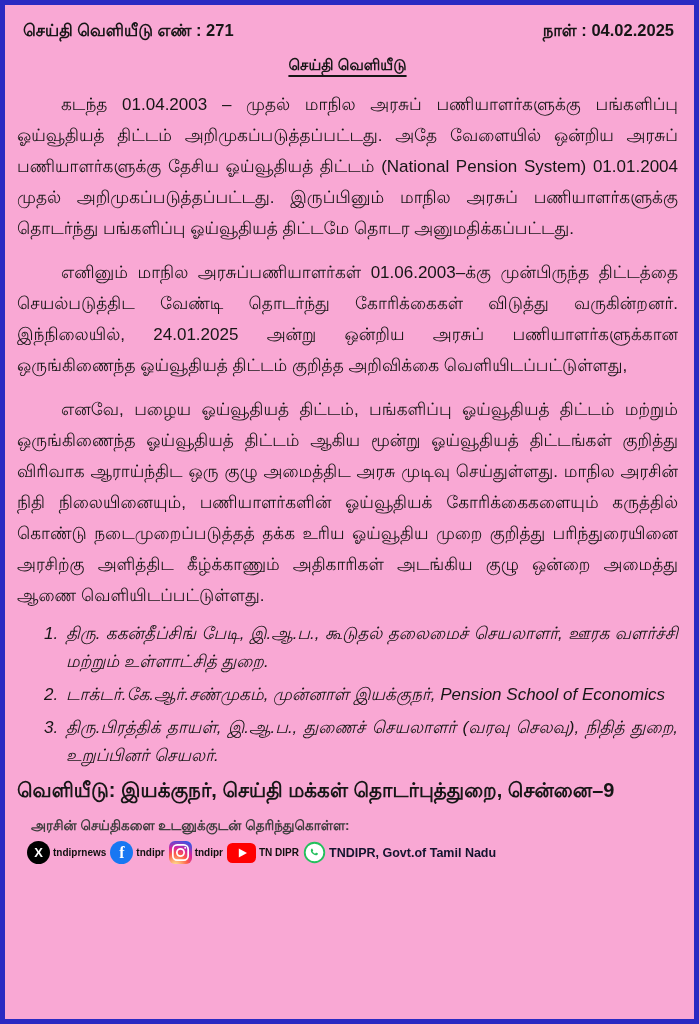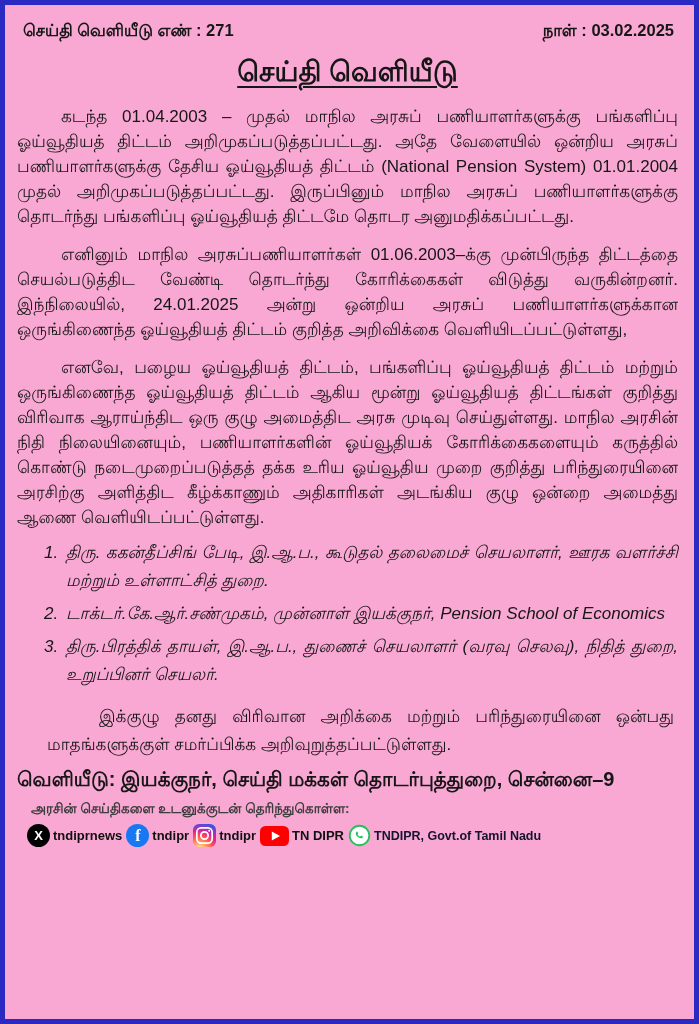--- a/index.html
+++ b/index.html
@@ -3,70 +3,69 @@
 <meta charset="utf-8">
 <style>
   html,body{margin:0;padding:0;background:#ffffff;}
   .page{
     width:699px;height:1024px;box-sizing:border-box;
     border:5px solid #2a2ac2;background:#f9a8d4;overflow:hidden;
     padding:14px 16px 6px 12px;
     font-family:"Liberation Sans", sans-serif;color:#161616;
   }
   .header-row{display:flex;justify-content:space-between;font-size:16.5px;font-weight:700;padding:2px 4px 0 6px;}
-  .title{font-size:28px;font-weight:700;text-align:center;margin:14px 0 0;
+  .title{font-size:15px;font-weight:700;text-align:center;margin:14px 0 0;
          text-decoration:underline;text-underline-offset:5px;text-decoration-thickness:2px;}
-  .para{font-size:17px;line-height:25px;text-align:justify;text-indent:44px;margin:13px 0 0;}
+  .para{font-size:17px;line-height:31px;text-align:justify;text-indent:44px;margin:13px 0 0;}
   .members{margin:9px 0 0;padding-left:46px;font-size:17px;line-height:28px;font-style:italic;}
   .members li{padding-left:3px;margin-top:5px;text-align:justify;}
   .closing{font-size:17px;line-height:28px;text-align:justify;margin:14px 4px 0 30px;text-indent:52px;}
   .issuer{font-size:20px;font-weight:700;margin:9px 0 0;}
-  .footer{margin-top:8px;}
+  .footer{margin-top:14px;}
   .tagline{font-size:13.5px;font-weight:600;color:#3d3d3d;margin:0 0 0 14px;}
   .social-row{display:flex;align-items:center;margin:6px 0 0 10px;}
   .chip{display:inline-flex;align-items:center;gap:3px;margin-right:4px;cursor:pointer;}
-  .chip-label{font-weight:700;font-size:13px;color:#101010;white-space:nowrap;}
+  .chip-label{font-weight:700;font-size:10px;color:#101010;white-space:nowrap;}
   .chip-label.small{font-size:12.5px;color:#13142e;}
   .icon{width:23px;height:23px;display:inline-flex;align-items:center;justify-content:center;flex:0 0 auto;}
   .icon.circle{border-radius:50%;color:#fff;font-weight:800;}
   .icon.x-bg{background:#000;font-size:13px;}
   .icon.fb-bg{background:#1877f2;font-size:16px;font-family:"Liberation Serif",serif;}
   .icon.ig-bg{border-radius:6px;background:radial-gradient(circle at 28% 110%, #fdf497 0%, #fd5949 42%, #d6249f 62%, #285aeb 92%);}
   .icon.yt-shape{width:29px;height:20px;}
   .icon svg{width:100%;height:100%;display:block;}
 </style>
 </head>
 <body>
 
 <div class="page">
 
   <div class="header-row">
     <span>செய்தி வெளியீடு எண் : 271</span>
-    <span>நாள் : 03.02.2025</span>
+    <span>நாள் : 04.02.2025</span>
   </div>
 
   <div class="title">செய்தி வெளியீடு</div>
 
   <p class="para">கடந்த 01.04.2003 – முதல் மாநில அரசுப் பணியாளர்களுக்கு பங்களிப்பு ஓய்வூதியத் திட்டம் அறிமுகப்படுத்தப்பட்டது. அதே வேளையில் ஒன்றிய அரசுப் பணியாளர்களுக்கு தேசிய ஓய்வூதியத் திட்டம் (National Pension System) 01.01.2004 முதல் அறிமுகப்படுத்தப்பட்டது. இருப்பினும் மாநில அரசுப் பணியாளர்களுக்கு தொடர்ந்து பங்களிப்பு ஓய்வூதியத் திட்டமே தொடர அனுமதிக்கப்பட்டது.</p>
   <p class="para">எனினும் மாநில அரசுப்பணியாளர்கள் 01.06.2003–க்கு முன்பிருந்த திட்டத்தை செயல்படுத்திட வேண்டி தொடர்ந்து கோரிக்கைகள் விடுத்து வருகின்றனர். இந்நிலையில், 24.01.2025 அன்று ஒன்றிய அரசுப் பணியாளர்களுக்கான ஒருங்கிணைந்த ஓய்வூதியத் திட்டம் குறித்த அறிவிக்கை வெளியிடப்பட்டுள்ளது,</p>
   <p class="para">எனவே, பழைய ஓய்வூதியத் திட்டம், பங்களிப்பு ஓய்வூதியத் திட்டம் மற்றும் ஒருங்கிணைந்த ஓய்வூதியத் திட்டம் ஆகிய மூன்று ஓய்வூதியத் திட்டங்கள் குறித்து விரிவாக ஆராய்ந்திட ஒரு குழு அமைத்திட அரசு முடிவு செய்துள்ளது. மாநில அரசின் நிதி நிலையினையும், பணியாளர்களின் ஓய்வூதியக் கோரிக்கைகளையும் கருத்தில் கொண்டு நடைமுறைப்படுத்தத் தக்க உரிய ஓய்வூதிய முறை குறித்து பரிந்துரையினை அரசிற்கு அளித்திட கீழ்க்காணும் அதிகாரிகள் அடங்கிய குழு ஒன்றை அமைத்து ஆணை வெளியிடப்பட்டுள்ளது.</p>
 
   <ol class="members">
     <li>
       <span>திரு. ககன்தீப்சிங் பேடி, இ.ஆ.ப., கூடுதல் தலைமைச் செயலாளர், ஊரக வளர்ச்சி மற்றும் உள்ளாட்சித் துறை.</span>
     </li>
     <li>
       <span>டாக்டர்.கே.ஆர்.சண்முகம், முன்னாள் இயக்குநர், Pension School of Economics</span>
     </li>
     <li>
       <span>திரு.பிரத்திக் தாயள், இ.ஆ.ப., துணைச் செயலாளர் (வரவு செலவு), நிதித் துறை, உறுப்பினர் செயலர்.</span>
     </li>
   </ol>
 
-  <p class="closing">இக்குழு தனது விரிவான அறிக்கை மற்றும் பரிந்துரையினை ஒன்பது மாதங்களுக்குள் சமர்ப்பிக்க அறிவுறுத்தப்பட்டுள்ளது.</p>
 
   <p class="issuer">வெளியீடு: இயக்குநர், செய்தி மக்கள் தொடர்புத்துறை, சென்னை–9</p>
 
   <div class="footer">
     <div class="tagline">அரசின் செய்திகளை உடனுக்குடன் தெரிந்துகொள்ள:</div>
 
     <div class="social-row">
 
       <span class="chip">
         <span class="icon circle x-bg">X</span>

